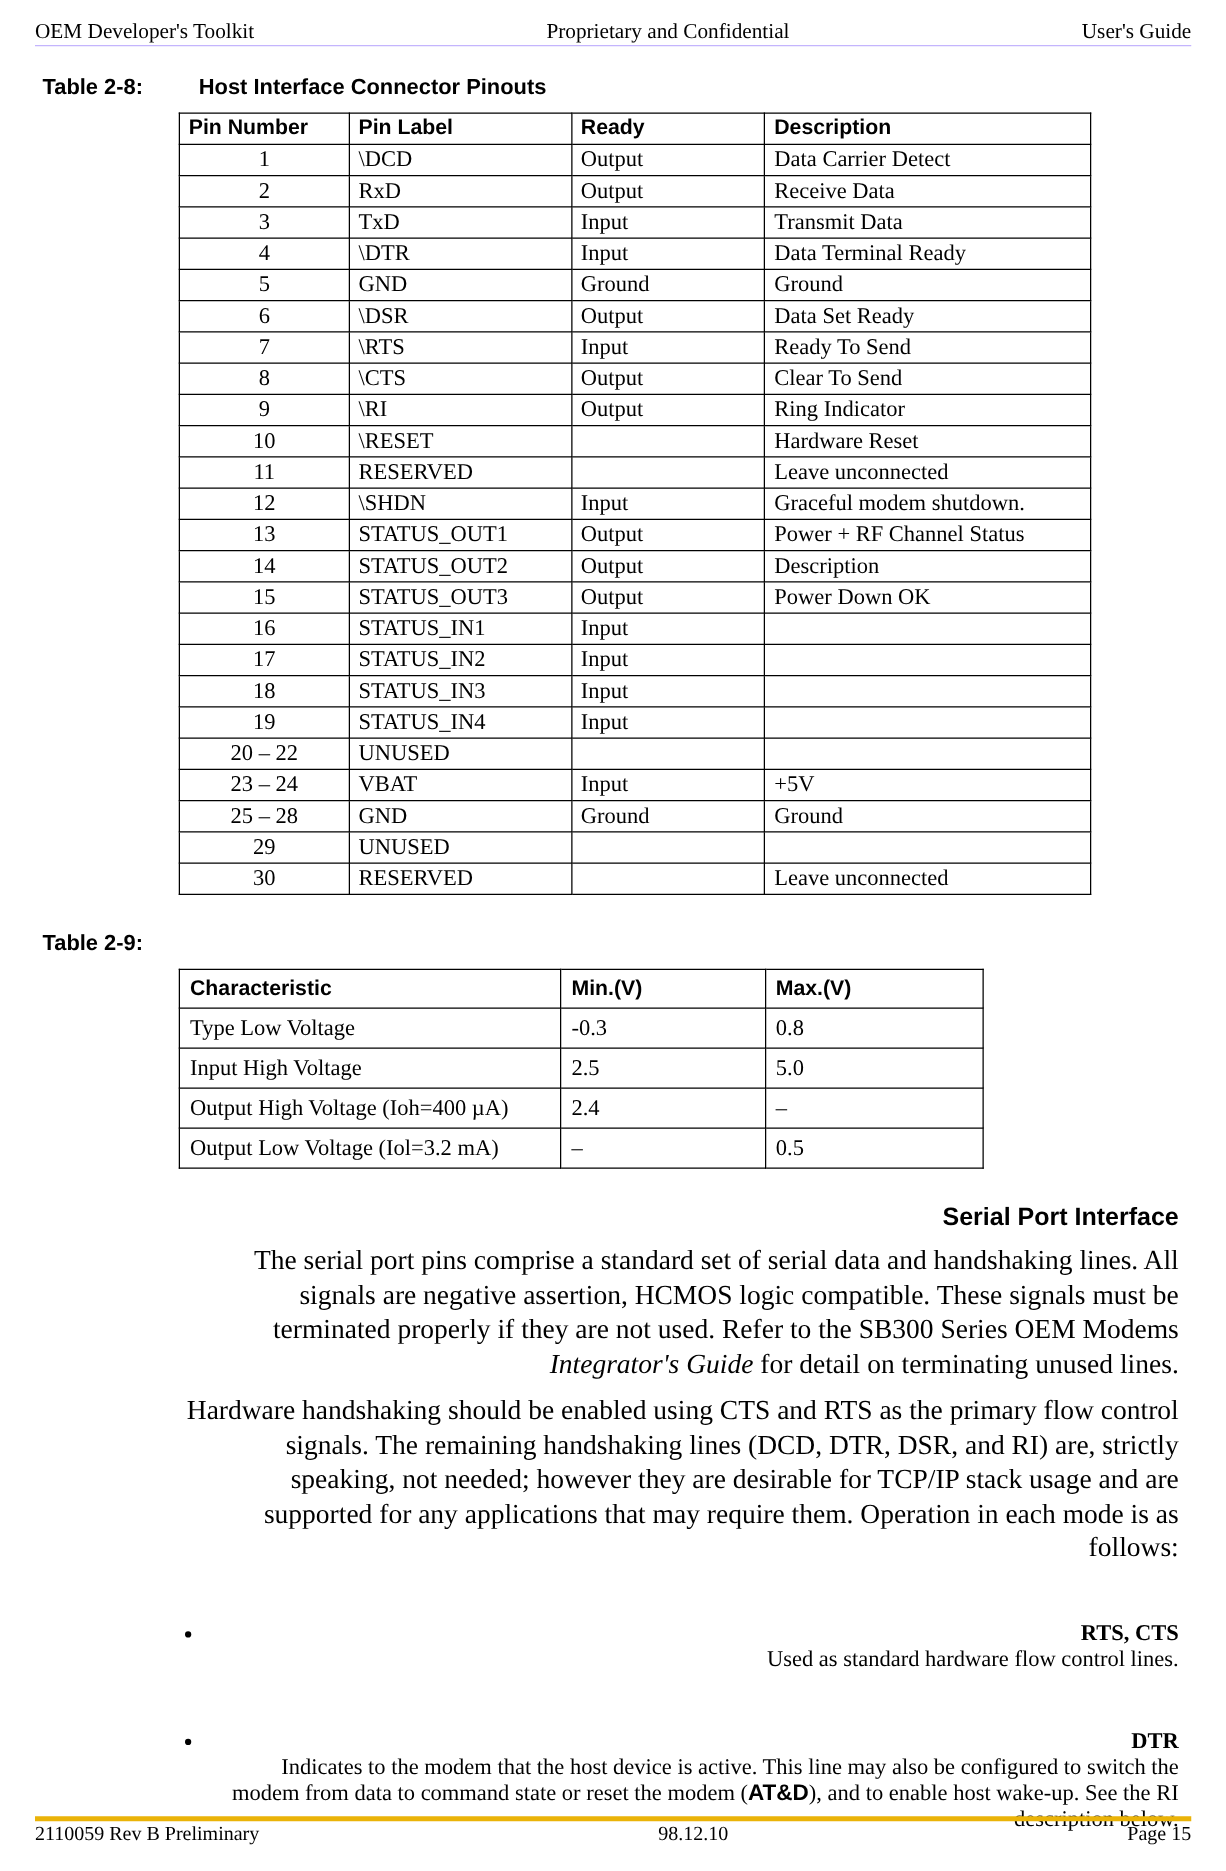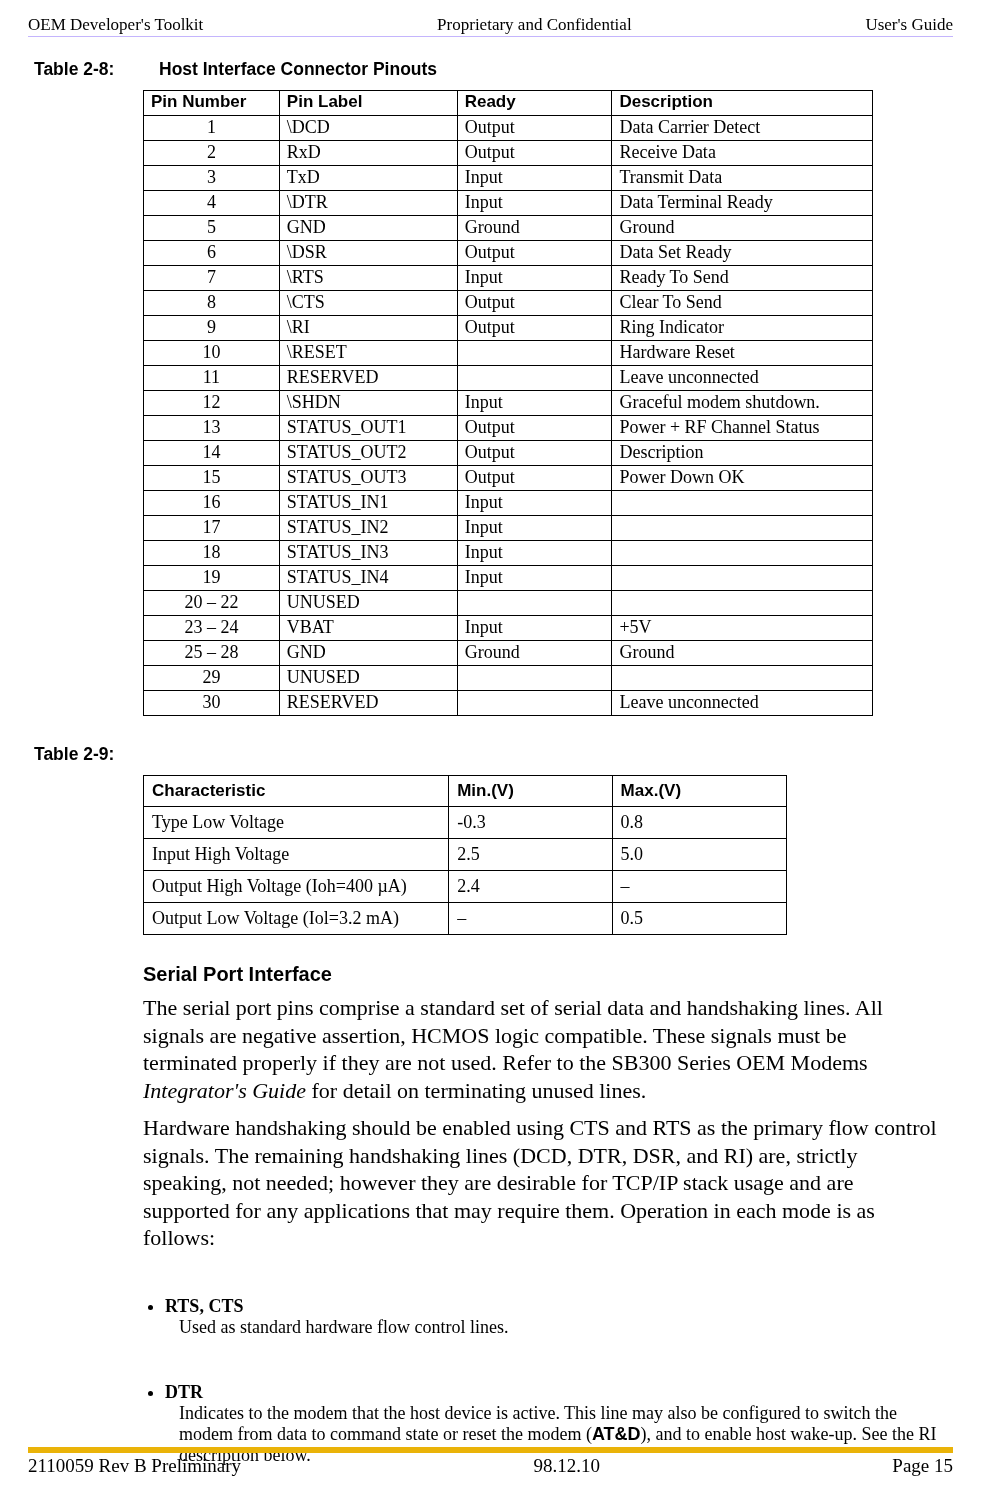--- a/index.html
+++ b/index.html
@@ -67,40 +67,40 @@
     }
     table.elec th {
       font-family: Arial, Helvetica, sans-serif;
       font-weight: bold;
       font-size: 17px;
     }
     table.elec col.e1 { width: 280px; }
     table.elec col.e2 { width: 150px; }
     table.elec col.e3 { width: 160px; }
 
-    .body-text { margin-left: 115px; width: 800px; }
+    .body-text { margin-left: 115px; width: 800px; text-align: right; }
     .section-h {
       font-family: Arial, Helvetica, sans-serif;
       font-weight: bold;
       font-size: 20px;
       margin-bottom: 8px;
     }
     .para { font-size: 22px; line-height: 1.25; margin-bottom: 10px; }
     .para-inline { display: inline; }
     ul.bullets { list-style: disc; margin-left: 22px; font-size: 18px; }
     ul.bullets li { margin-bottom: 2px; margin-top: 44px; }
     ul.bullets li .bhead { font-weight: bold; }
     ul.bullets li .bbody { display: block; margin-left: 14px; margin-bottom: 4px;}
     .footer {
       position: absolute;
       left: 28px; right: 28px; bottom: 20px;
       display: flex;
       justify-content: space-between;
-      font-size: 19px;
-      border-top: 6px solid #eab308;
+      font-size: 16px;
+      border-top: 4px solid #eab308;
       padding-top: 2px;
     }
     .italic { font-style: italic; }
     .bold { font-weight: bold; }
   </style>
 </head>
 <body>
 
 <div class="header-row">
   <span>OEM Developer's Toolkit</span>

